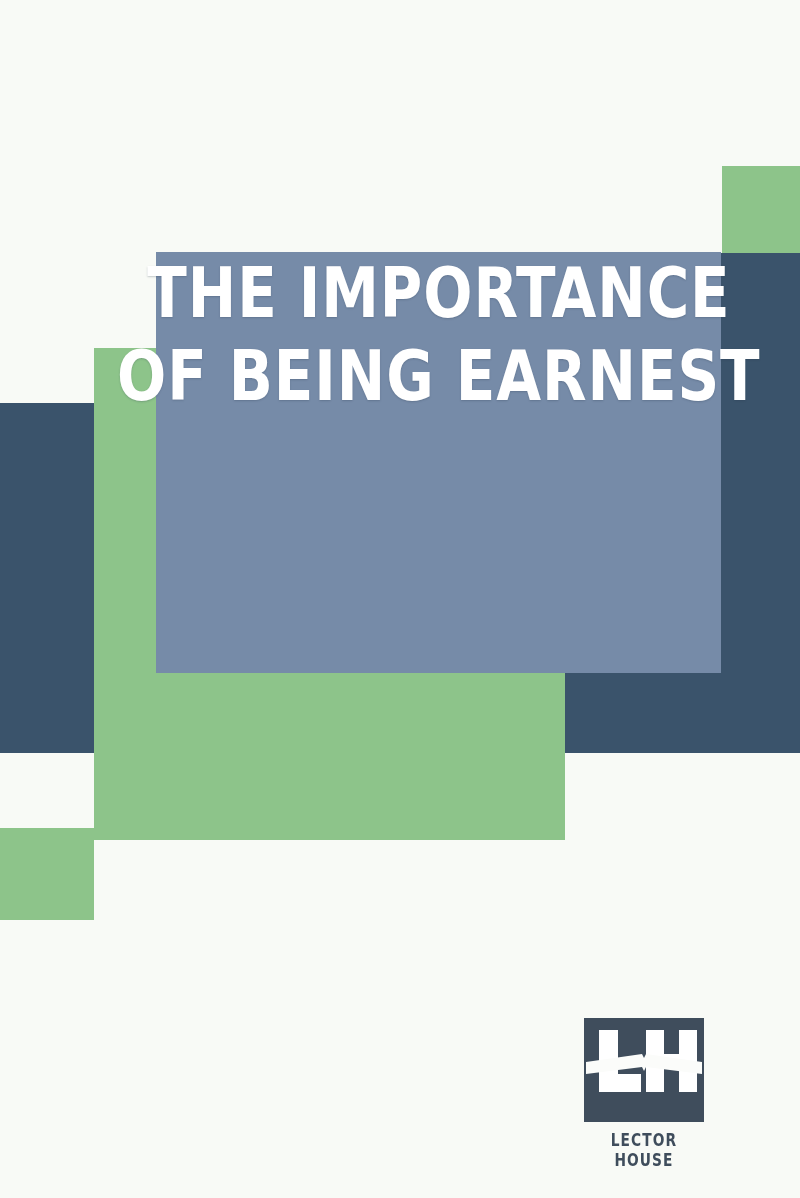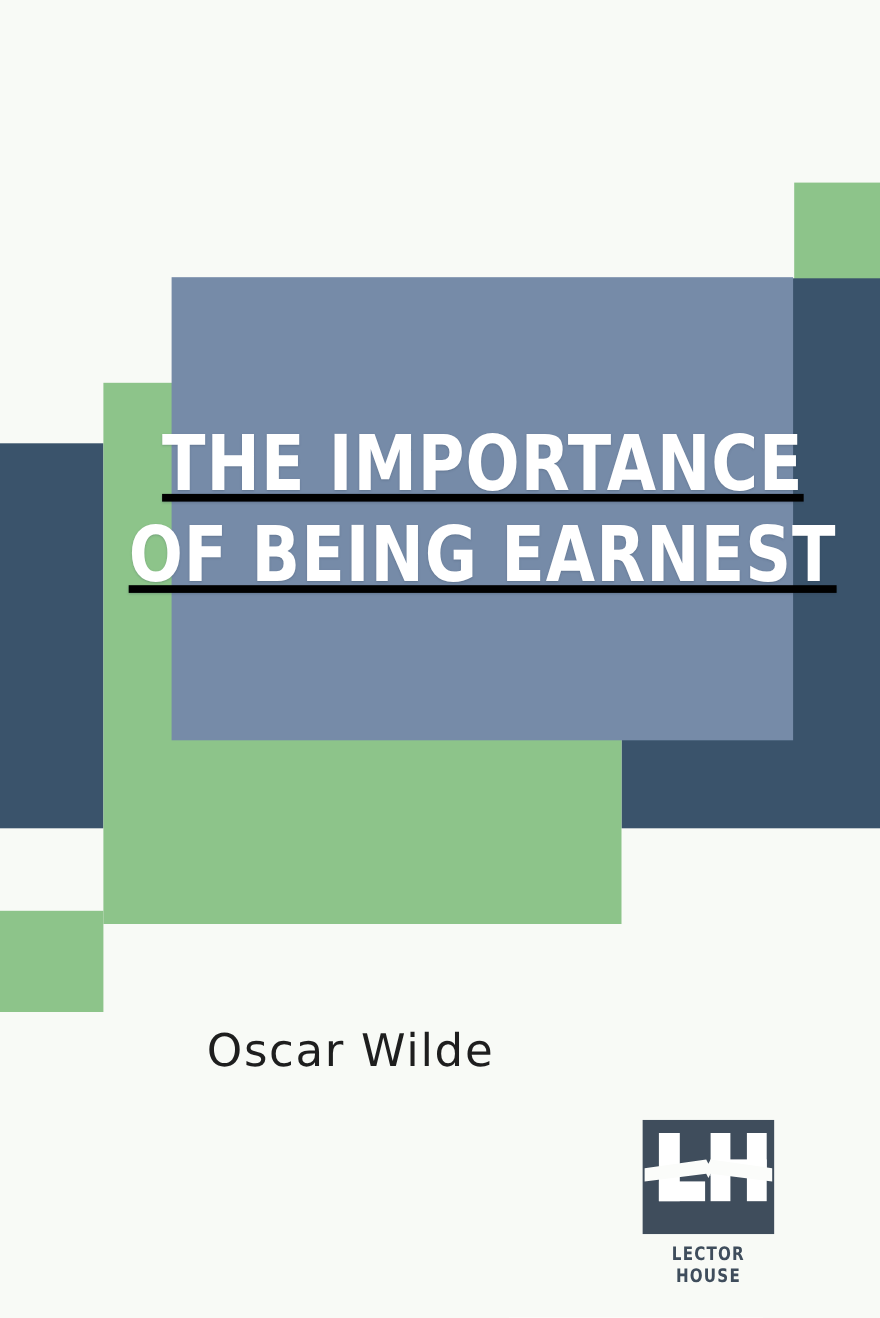--- a/index.html
+++ b/index.html
@@ -54,23 +54,22 @@
     width: 94px;  height: 92px;
     background: #8dc48a;
   }
 
   #title-panel {
     left: 156px;  top: 252px;
     width: 565px; height: 421px;
     background: #768ba8;
     display: flex;
     flex-direction: column;
-    justify-content: center;
+    justify-content: flex-start;
     align-items: center;
-    text-decoration: underline;
   }
 
   
   .title-line {
     display: block;
     color: #ffffff;
     font-family: "Liberation Sans Narrow", "DejaVu Sans Condensed", "Liberation Sans", sans-serif;
     font-weight: 700;
     font-size: 70px;
     line-height: 1.18;
@@ -133,21 +132,20 @@
 
   <div class="shape" id="green-rect-main"></div>
 
   <div class="shape" id="green-square-bottomleft"></div>
 
   <div class="shape" id="title-panel">
     <span class="title-line">THE IMPORTANCE</span>
     <span class="title-line">OF BEING EARNEST</span>
   </div>
 
-  <div id="author">Oscar Wilde</div>
 
   <div id="logo">
     <svg id="logo-mark" viewBox="0 0 120 104" xmlns="http://www.w3.org/2000/svg">
       <rect x="0" y="0" width="120" height="104" fill="#3f4d5c"></rect>
 
       <rect x="15" y="12" width="19" height="62" fill="#ffffff"></rect>
       <rect x="15" y="56" width="42" height="18" fill="#ffffff"></rect>
 
       <rect x="62" y="12" width="18" height="62" fill="#ffffff"></rect>
       <rect x="95" y="12" width="18" height="62" fill="#ffffff"></rect>

